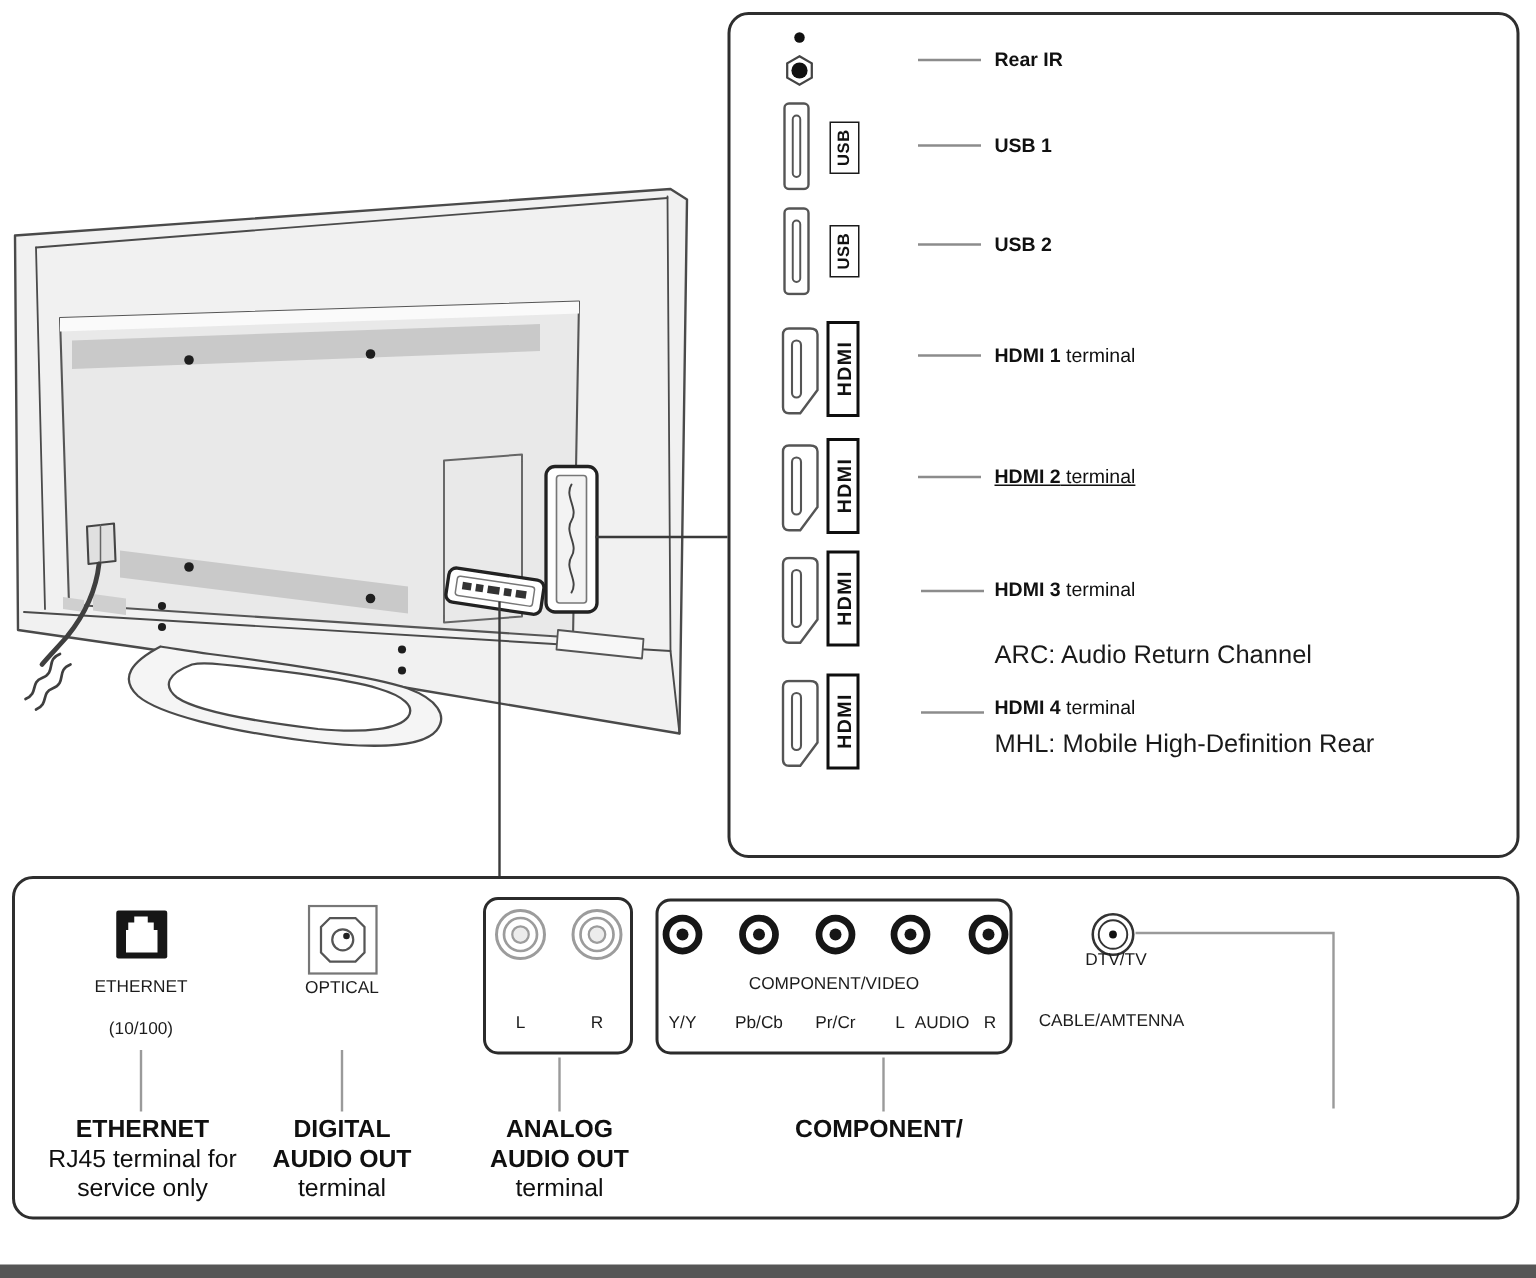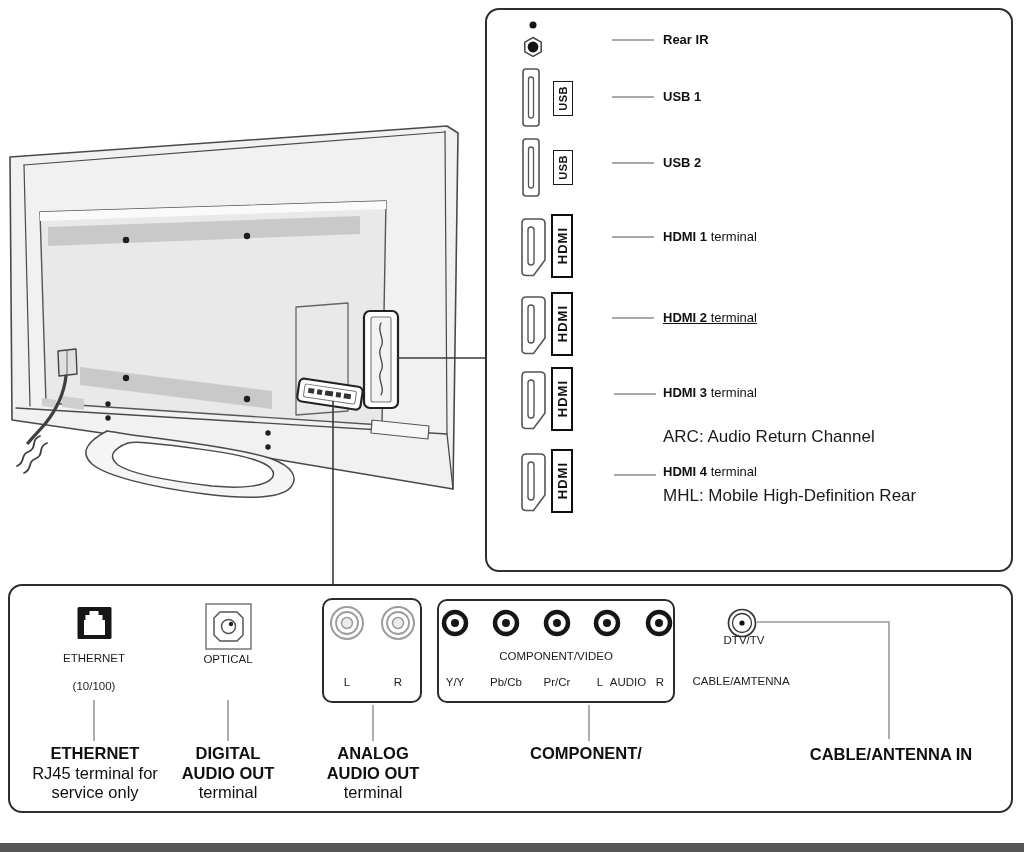--- a/index.html
+++ b/index.html
@@ -276,19 +276,16 @@
     <div>terminal</div>
   </div>
   <div class="abs cap" style="left:293px;top:744px;width:160px;">
     <div class="b">ANALOG</div>
     <div class="b">AUDIO OUT</div>
     <div>terminal</div>
   </div>
   <div class="abs cap" style="left:471px;top:744px;width:230px;">
     <div class="b">COMPONENT/</div>
   </div>
-  <div class="abs cap" style="left:791px;top:745px;width:200px;">
-    <div class="b">CABLE/ANTENNA IN</div>
-  </div>
 
   <div class="abs strip" style="left:0;top:843px;width:1024px;height:9px;"></div>
 
 </div>
 
 </body></html>

